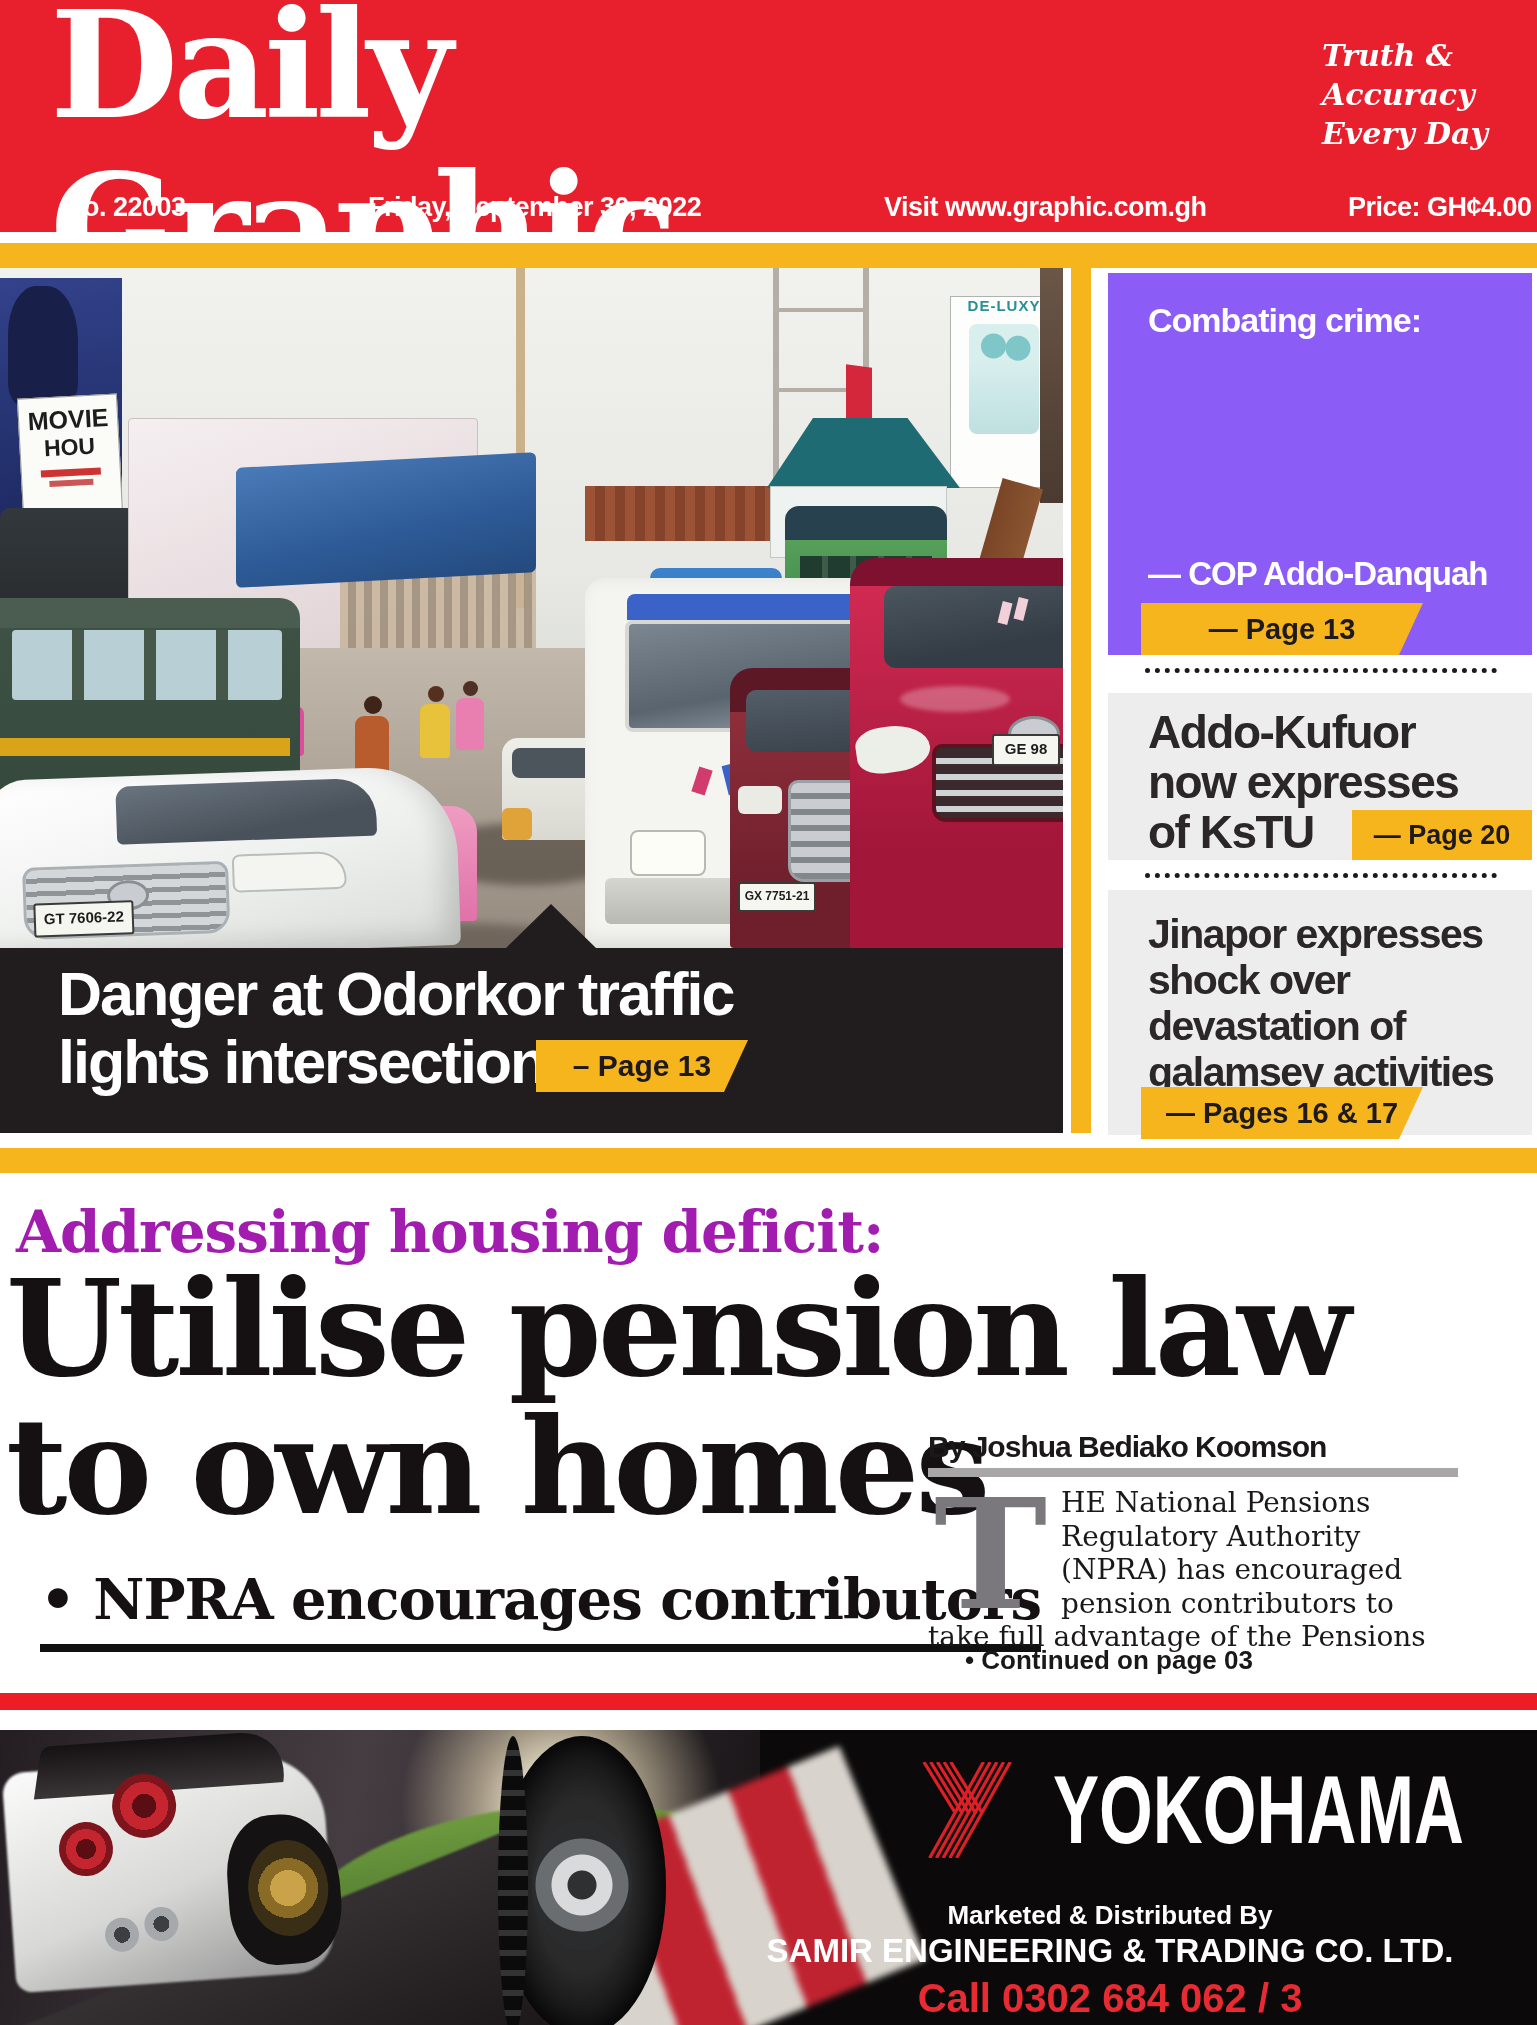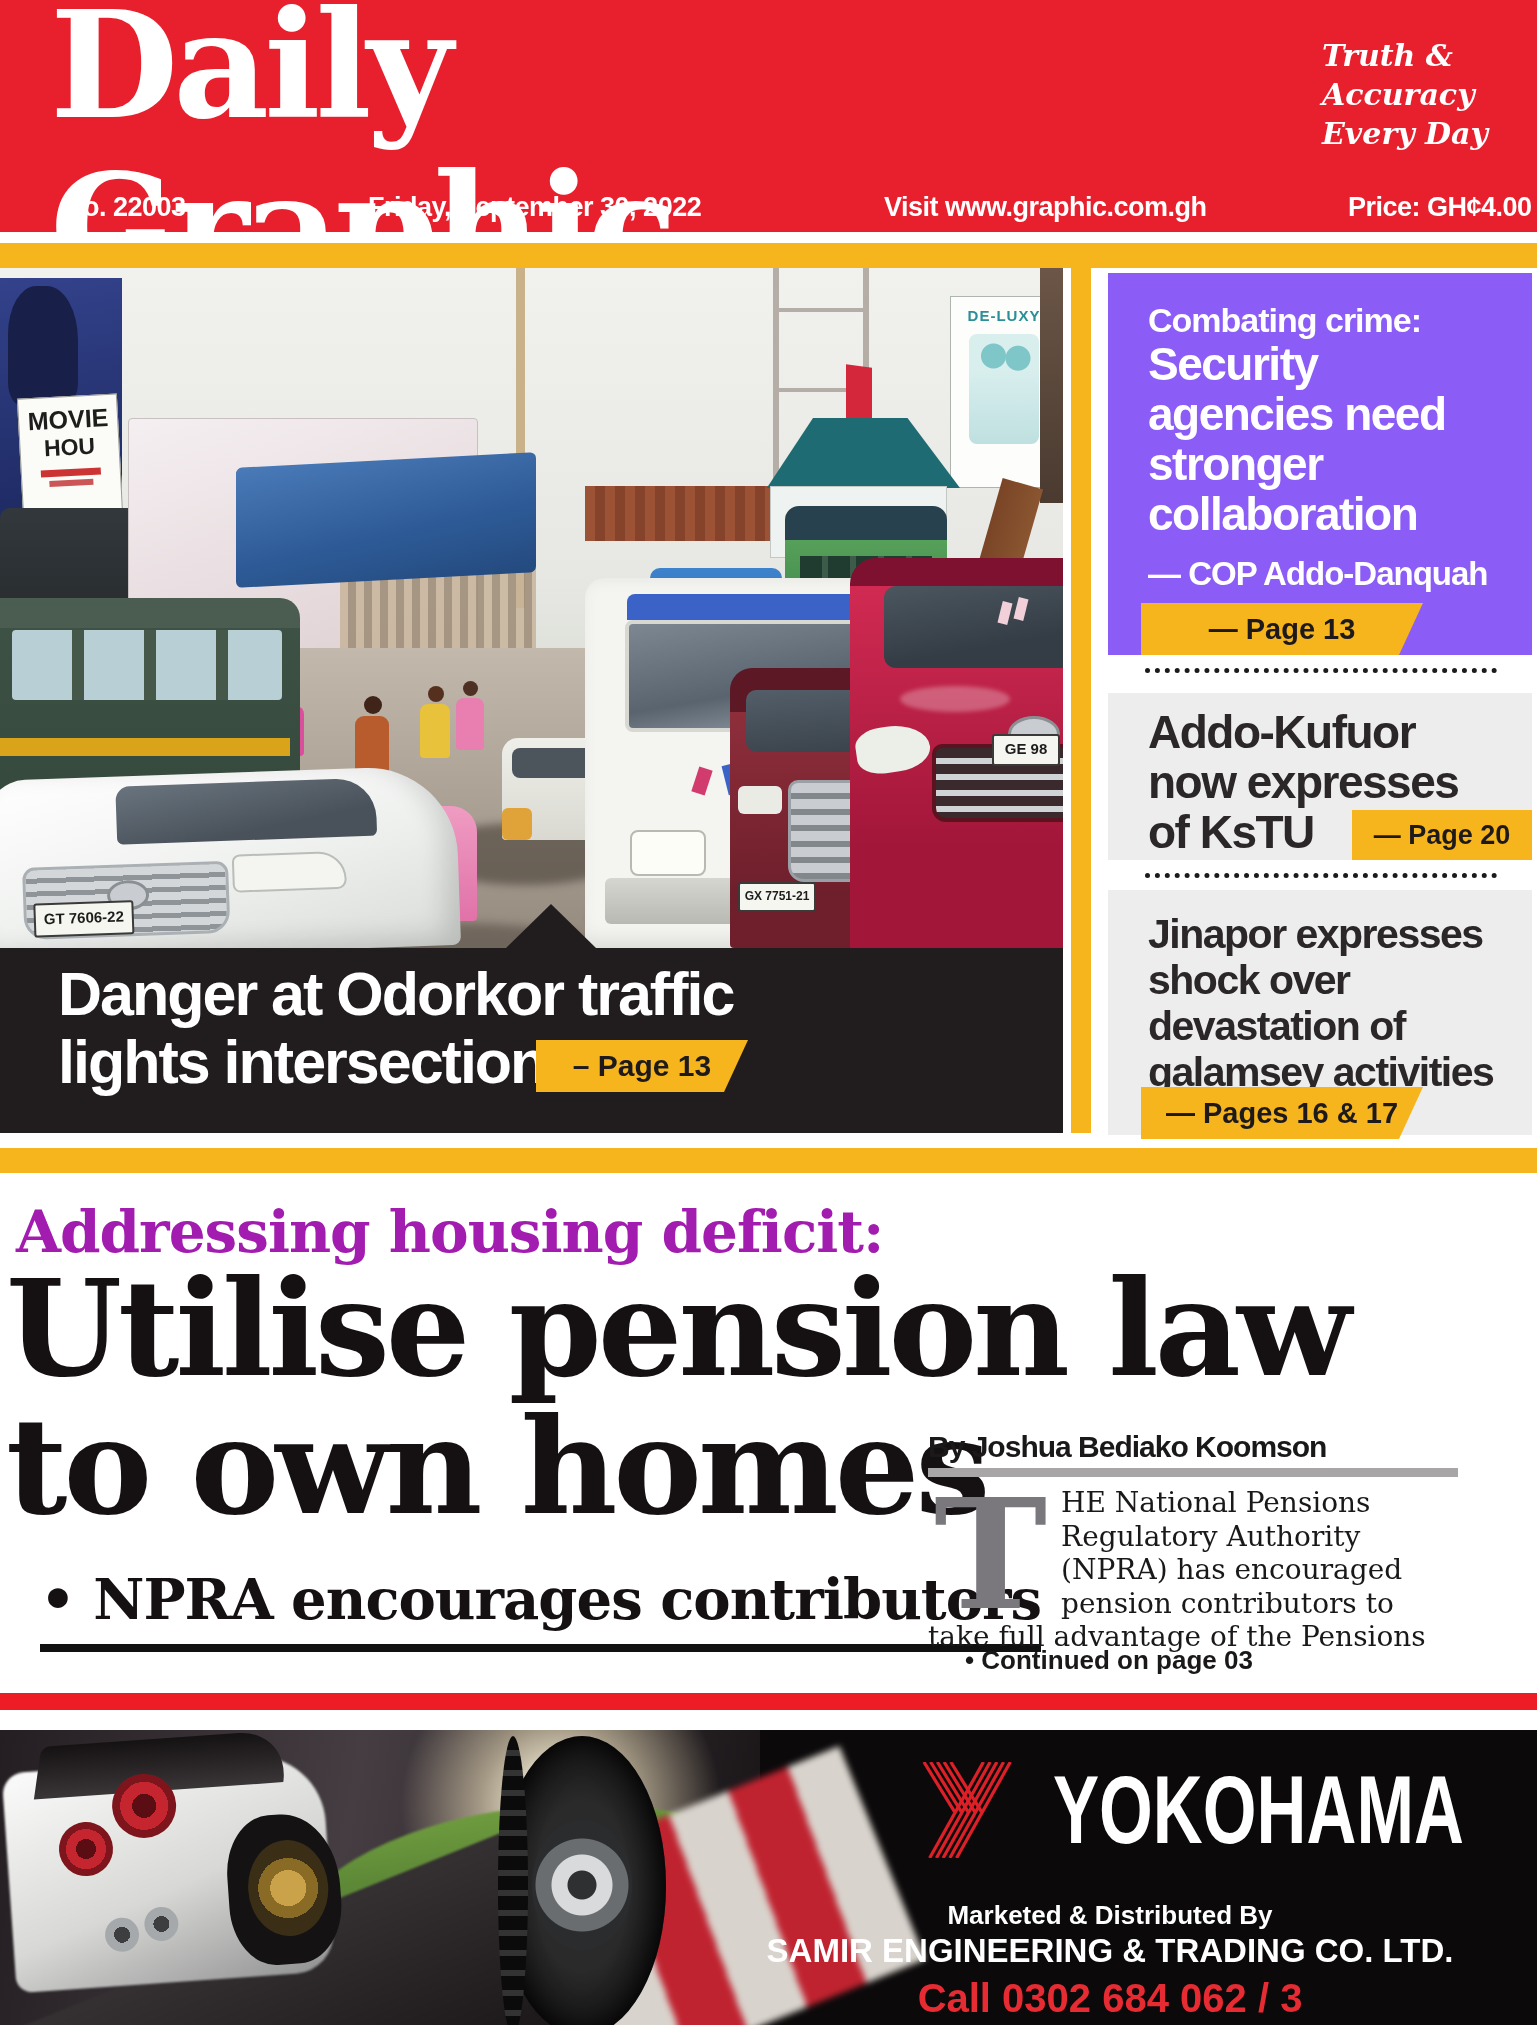--- a/index.html
+++ b/index.html
@@ -95,21 +95,21 @@
     </div>
 
     <div class="ph" style="left:773px;top:0;width:6px;height:215px;background:#b4aea6;"></div>
     <div class="ph" style="left:863px;top:0;width:6px;height:215px;background:#b4aea6;"></div>
     <div class="ph" style="left:773px;top:40px;width:96px;height:4px;background:#b4aea6;"></div>
     <div class="ph" style="left:773px;top:120px;width:96px;height:4px;background:#b4aea6;"></div>
     <div class="ph" style="left:516px;top:0;width:9px;height:340px;background:#c9b289;"></div>
     <div class="ph" style="left:846px;top:98px;width:26px;height:88px;background:#d5273b;transform:skewY(8deg);"></div>
 
     <div class="ph" style="left:950px;top:28px;width:106px;height:190px;background:#fdfdfb;border:1px solid #aeb5b0;text-align:center;">
-      <div style="margin-top:10px;font-size:15px;font-weight:bold;color:#2a8f96;letter-spacing:1px;">DE-LUXY</div>
+      <div style="font-size:15px;font-weight:bold;color:#2a8f96;letter-spacing:1px;">DE-LUXY</div>
       <div style="margin:10px auto 0;width:70px;height:110px;background:radial-gradient(circle at 35% 20%,#7fc6c8 12px,transparent 13px),radial-gradient(circle at 70% 22%,#7fc6c8 12px,transparent 13px),linear-gradient(180deg,#d9efee 30%,#bfe0e0);border-radius:8px;"></div>
     </div>
     <div class="ph" style="left:1040px;top:0;width:23px;height:235px;background:linear-gradient(180deg,#6b5647,#4a3a30);"></div>
 
     <div class="ph" style="left:585px;top:218px;width:185px;height:55px;background:repeating-linear-gradient(90deg,#9c5234 0 10px,#84432a 10px 20px);"></div>
     <div class="ph" style="left:750px;top:150px;width:210px;height:70px;background:#1f6b74;clip-path:polygon(8% 100%,30% 0,75% 0,100% 100%);"></div>
     <div class="ph" style="left:770px;top:218px;width:175px;height:70px;background:#eef2f0;border:1px solid #c3c8c4;"></div>
 
     <div class="ph" style="left:0;top:240px;width:155px;height:145px;background:linear-gradient(180deg,#33383c,#24282b);border-radius:10px 10px 0 0;"></div>
     <div class="ph" style="left:785px;top:238px;width:162px;height:155px;background:linear-gradient(180deg,#27424e 0 34px,#57a05a 34px,#2f7d44);border-radius:14px 14px 0 0;"></div>
@@ -209,21 +209,20 @@
   <div class="abs banner">
     <div class="abs banner-line" style="left:58px;top:16px;">Danger at Odorkor traffic</div>
     <div class="abs banner-line" style="left:58px;top:84px;">lights intersection</div>
     <div class="abs ytag slant" style="left:536px;top:92px;width:212px;height:52px;font-size:30px;line-height:52px;">– Page 13</div>
   </div>
 
   <div class="abs vstripe"></div>
 
   <div class="abs box-dark">
     <div class="abs sb-kicker" style="left:40px;top:28px;">Combating crime:</div>
-    <div class="abs sb-head" style="left:40px;top:66px;width:334px;">Security agencies need stronger collaboration</div>
     <div class="abs sb-attr" style="left:40px;top:282px;">— COP Addo-Danquah</div>
     <div class="abs ytag slant" style="left:33px;top:330px;width:282px;height:52px;font-size:29px;line-height:52px;">— Page 13</div>
   </div>
 
   <div class="abs dots" style="left:1145px;top:668px;width:352px;"></div>
 
   <div class="abs box-light" style="left:1108px;top:693px;width:424px;height:167px;">
     <div class="abs sb-head sb-head-dk" style="left:40px;top:14px;width:344px;font-size:46px;">Addo-Kufuor now expresses of KsTU</div>
     <div class="abs ytag" style="left:244px;top:117px;width:180px;height:50px;font-size:27px;line-height:50px;">— Page 20</div>
   </div>

